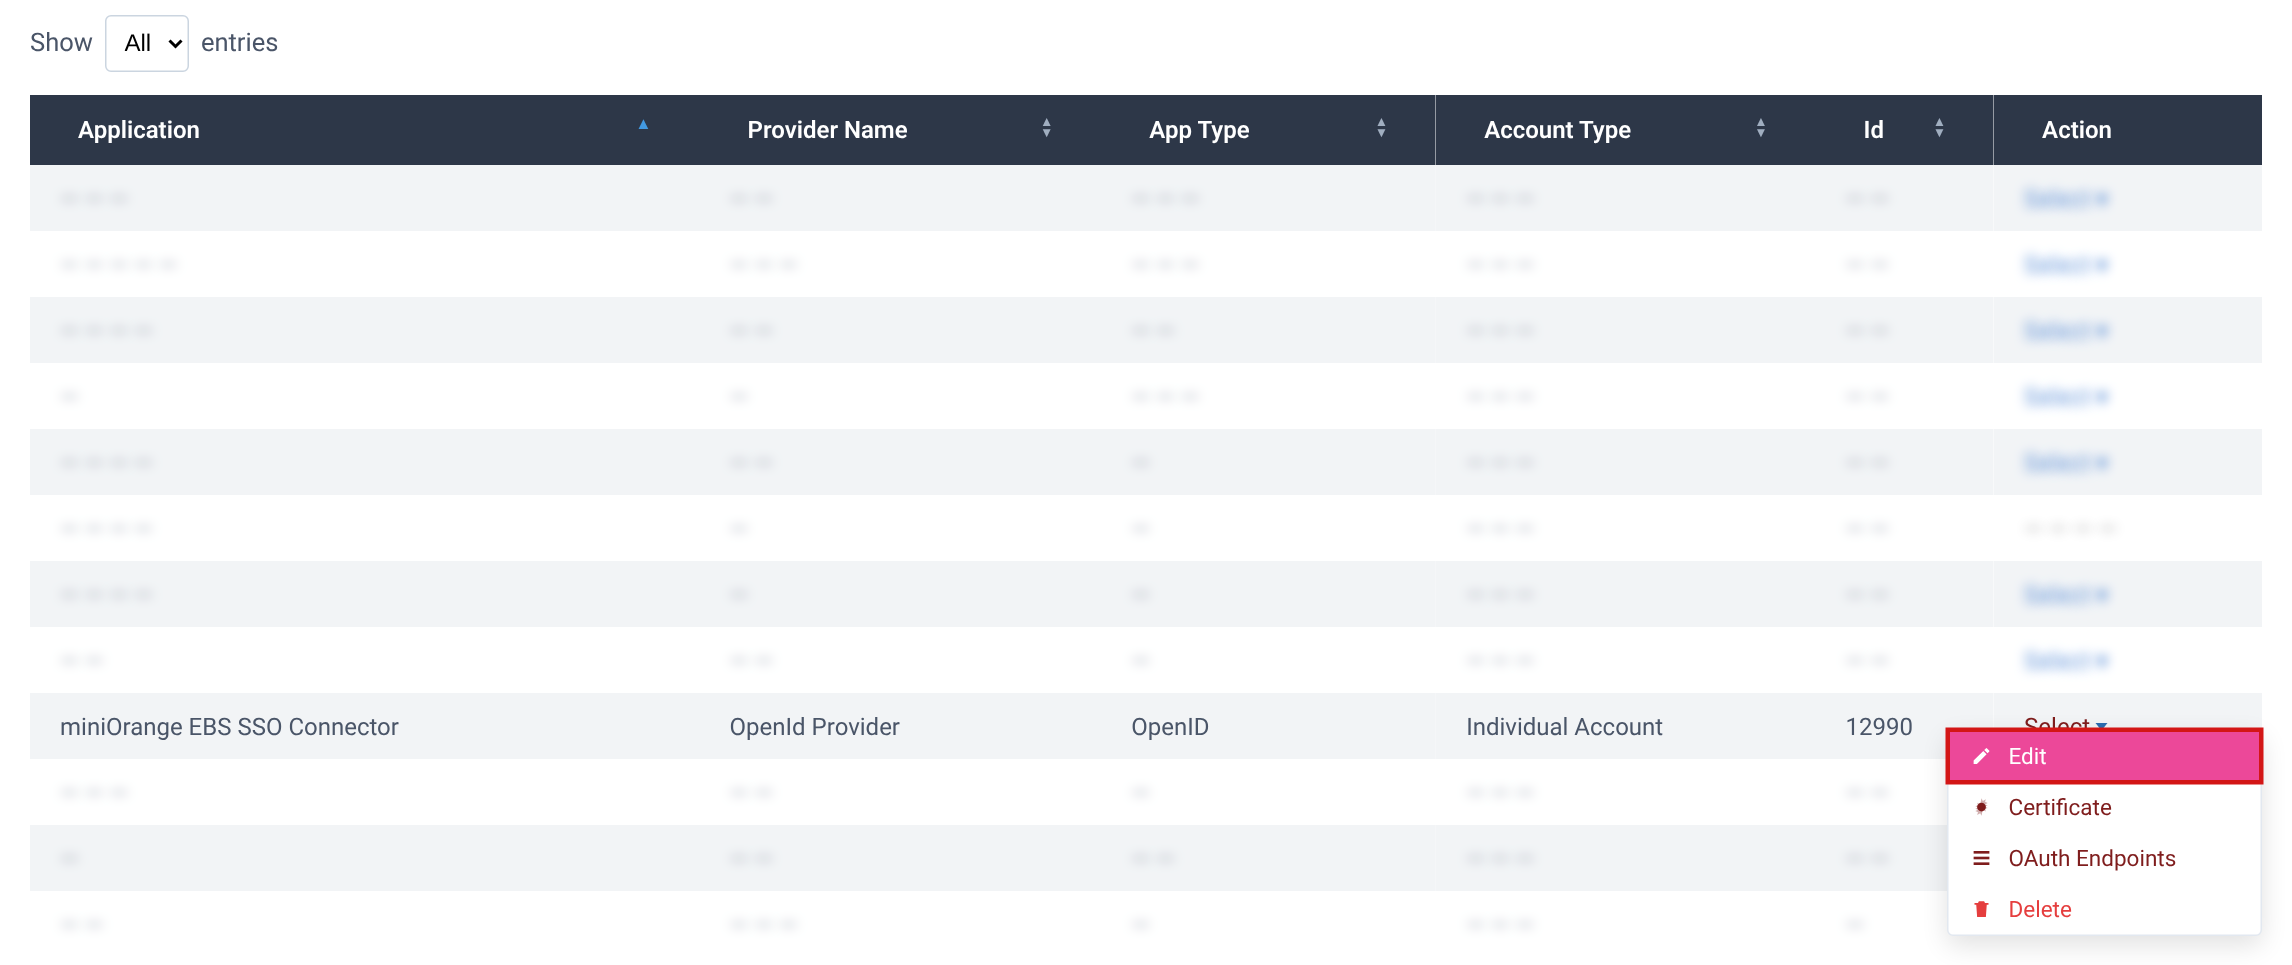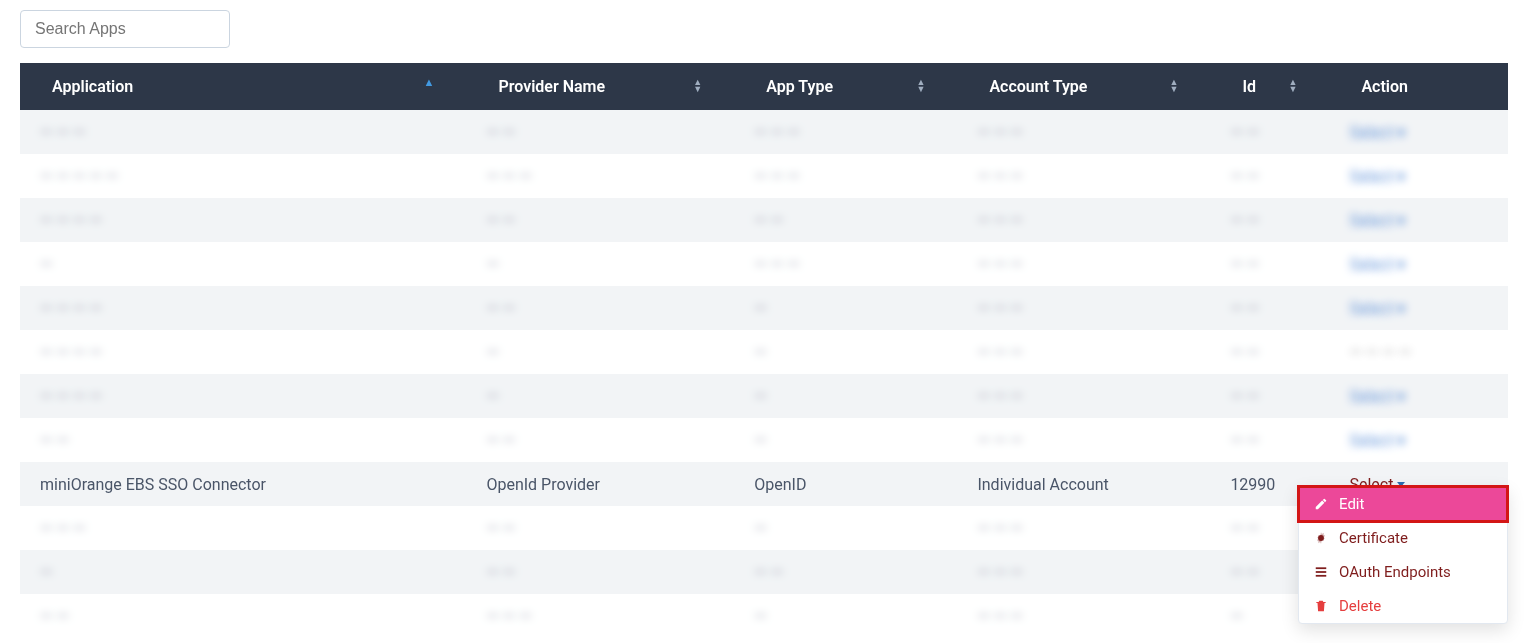--- a/index.html
+++ b/index.html
@@ -134,21 +134,27 @@
     .col-prov { width: 18%; }
     .col-type { width: 15%; }
     .col-acct { width: 17%; }
     .col-id { width: 8%; }
     .col-action { width: 12%; }
   </style>
 </head>
 <body>
 
 <div class="top-bar">
-  <input type="text" class="search-input" placeholder="Search Apps" style="">
+  <div class="show-entries">
+    <span>Show</span>
+    <select>
+      <option>All</option>
+    </select>
+    <span>entries</span>
+  </div>
 </div>
 
 <table>
   <thead>
     <tr>
       <th class="col-app sorted-asc">
         <span>Application</span>
         <span class="sort-carets">
             <span class="up">▲</span>
           </span>

